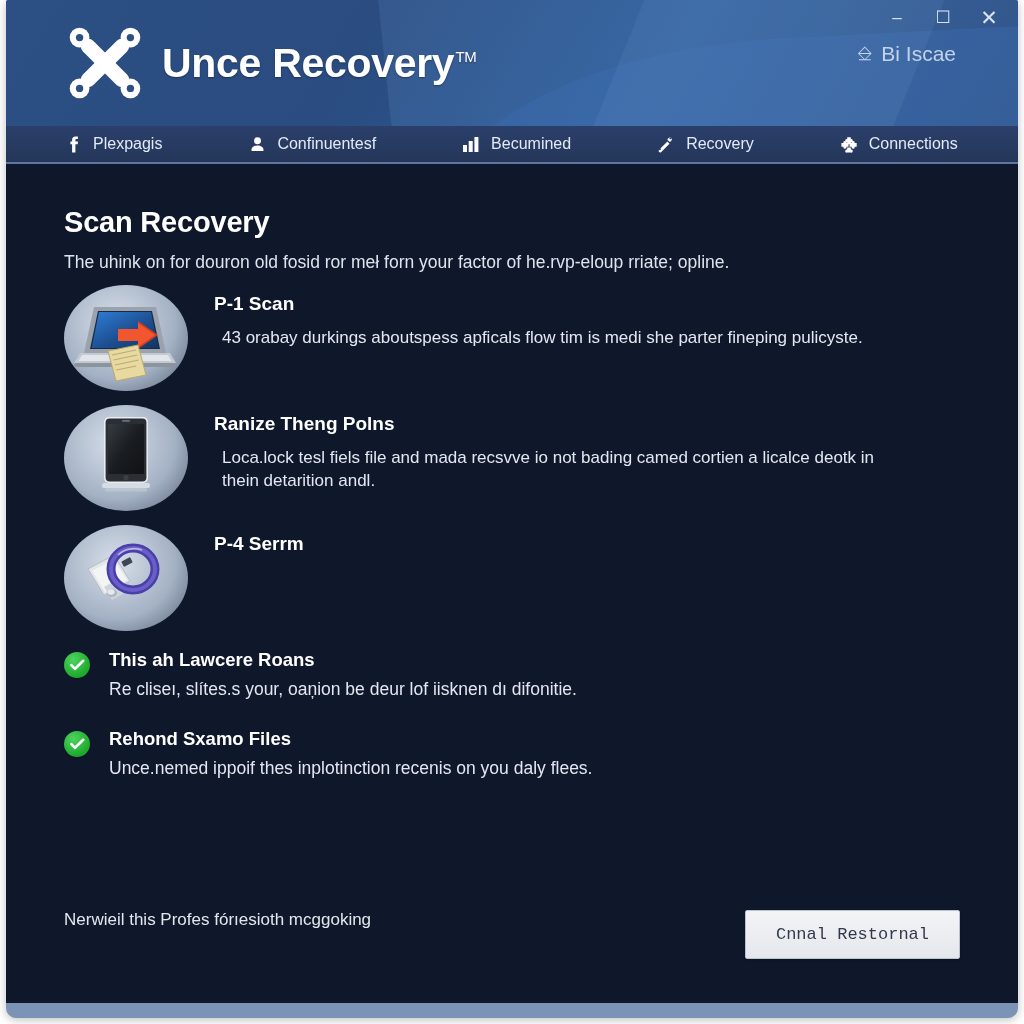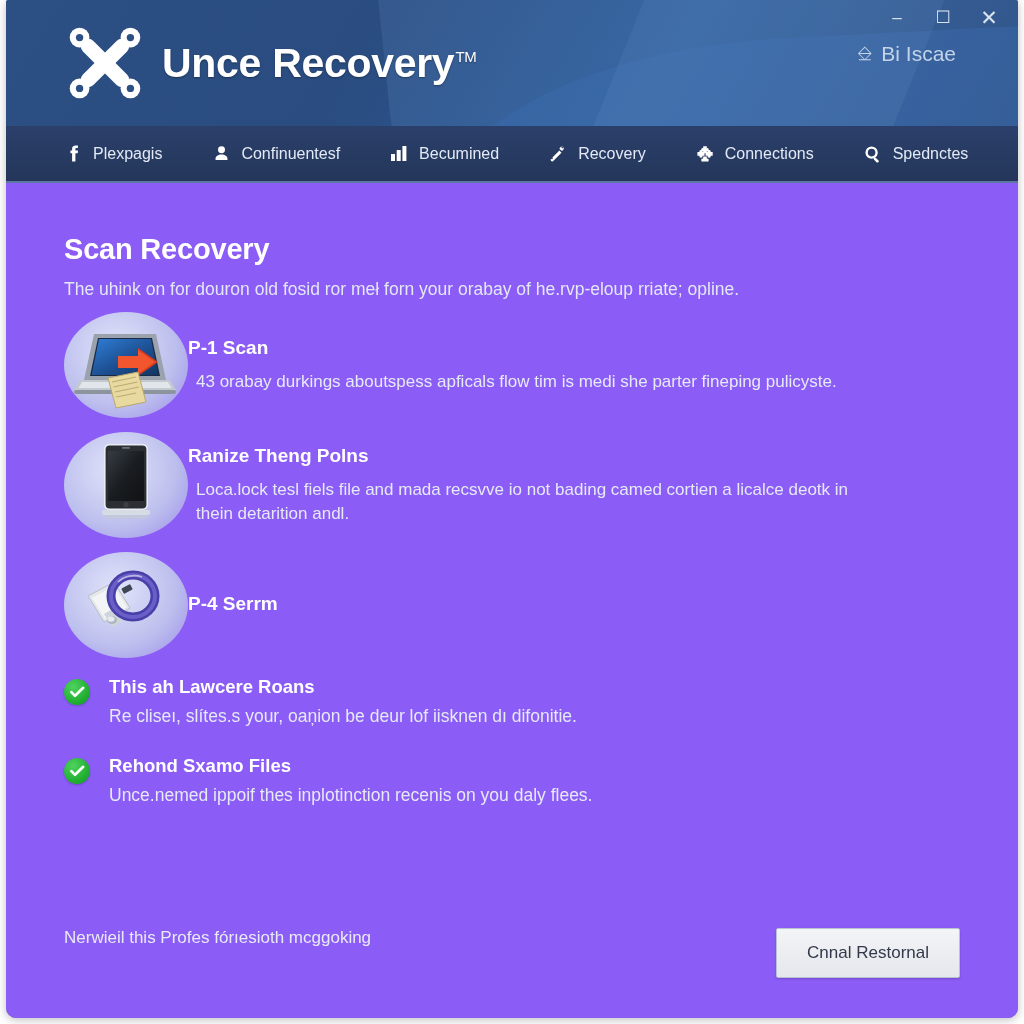--- a/index.html
+++ b/index.html
@@ -103,27 +103,28 @@
     align-items: center;
     gap: 9px;
     color: #cddbee;
     font-size: 21px;
     opacity: 0.93;
   }
   .account-chip .glyph { font-size: 19px; }
 
   
   .navbar {
-    height: 57px;
+    height: 38px;
     background: linear-gradient(180deg, #2b3f6b 0%, #243659 100%);
     border-bottom: 2px solid #5d77a2;
     display: flex;
     align-items: center;
     padding-left: 58px;
     box-sizing: border-box;
+    gap: 36px;
   }
   .nav-item {
     display: flex;
     align-items: center;
     gap: 11px;
     color: #e3eaf6;
     font-size: 16px;
     margin-right: 50px;
     white-space: nowrap;
   }
@@ -131,22 +132,22 @@
     width: 18px; height: 18px;
     display: flex; align-items: center; justify-content: center;
     color: #ffffff;
   }
   .nav-item .nav-ico svg { display: block; }
 
   
   .content {
     position: relative;
     height: 839px;
-    background: #8b5cf6;
-    padding: 8px 58px;
+    background: #0f172a;
+    padding: 0 58px;
     box-sizing: border-box;
   }
 
   .page-title {
     color: #ffffff;
     font-size: 29px;
     font-weight: bold;
     padding-top: 42px;
     margin: 0;
     letter-spacing: -0.2px;
@@ -155,21 +156,22 @@
     color: #e7edf6;
     font-size: 17.5px;
     margin: 13px 0 0 0;
     white-space: nowrap;
     opacity: 0.96;
   }
 
   .feature-list { margin-top: 12px; }
   .feature {
     display: flex;
-    align-items: center;
+    align-items: flex-start;
+    gap: 26px;
     margin-bottom: 14px;
   }
   .feature-icon {
     flex: 0 0 auto;
     width: 124px; height: 106px;
     position: relative;
   }
   .feature-icon .disc {
     position: absolute;
     left: 0; top: 0;
@@ -241,21 +243,21 @@
   }
   .primary-btn {
     background: linear-gradient(180deg, #f3f4f6 0%, #e4e7ec 100%);
     border: 1px solid #b9c2cf;
     color: #31394a;
     font-size: 17px;
     padding: 14px 30px;
     border-radius: 2px;
     box-shadow: 0 1px 2px rgba(0,0,0,0.18);
     cursor: pointer;
-    font-family: Liberation Sans, sans-serif;
+    font-family: Liberation Mono, monospace;
     white-space: nowrap;
   }
 </style>
 </head>
 <body>
 
 <div id="app-window">
 
   <div class="header">
     <div class="hdr-swoosh-a"></div>
@@ -357,21 +359,21 @@
           </svg>
       </span>
       <span>Spednctes</span>
     </div>
 
   </div>
 
   <div class="content">
 
     <h1 class="page-title">Scan Recovery</h1>
-    <p class="page-sub">The uhink on for douron old fosid ror meł forn your orabay of he.rvp-eloup rriate; opline.</p>
+    <p class="page-sub">The uhink on for douron old fosid ror meł forn your factor of he.rvp-eloup rriate; opline.</p>
 
     <div class="feature-list">
 
       <div class="feature">
         <div class="feature-icon">
           <div class="disc"></div>
           <svg width="124" height="106" viewBox="0 0 124 106">
             <g transform="translate(16,18)">
               <path d="M14 4h62l10 46H4z" fill="#9aa3ad"></path>
               <path d="M18 8h54l8 38H10z" fill="#1b2a44"></path>

